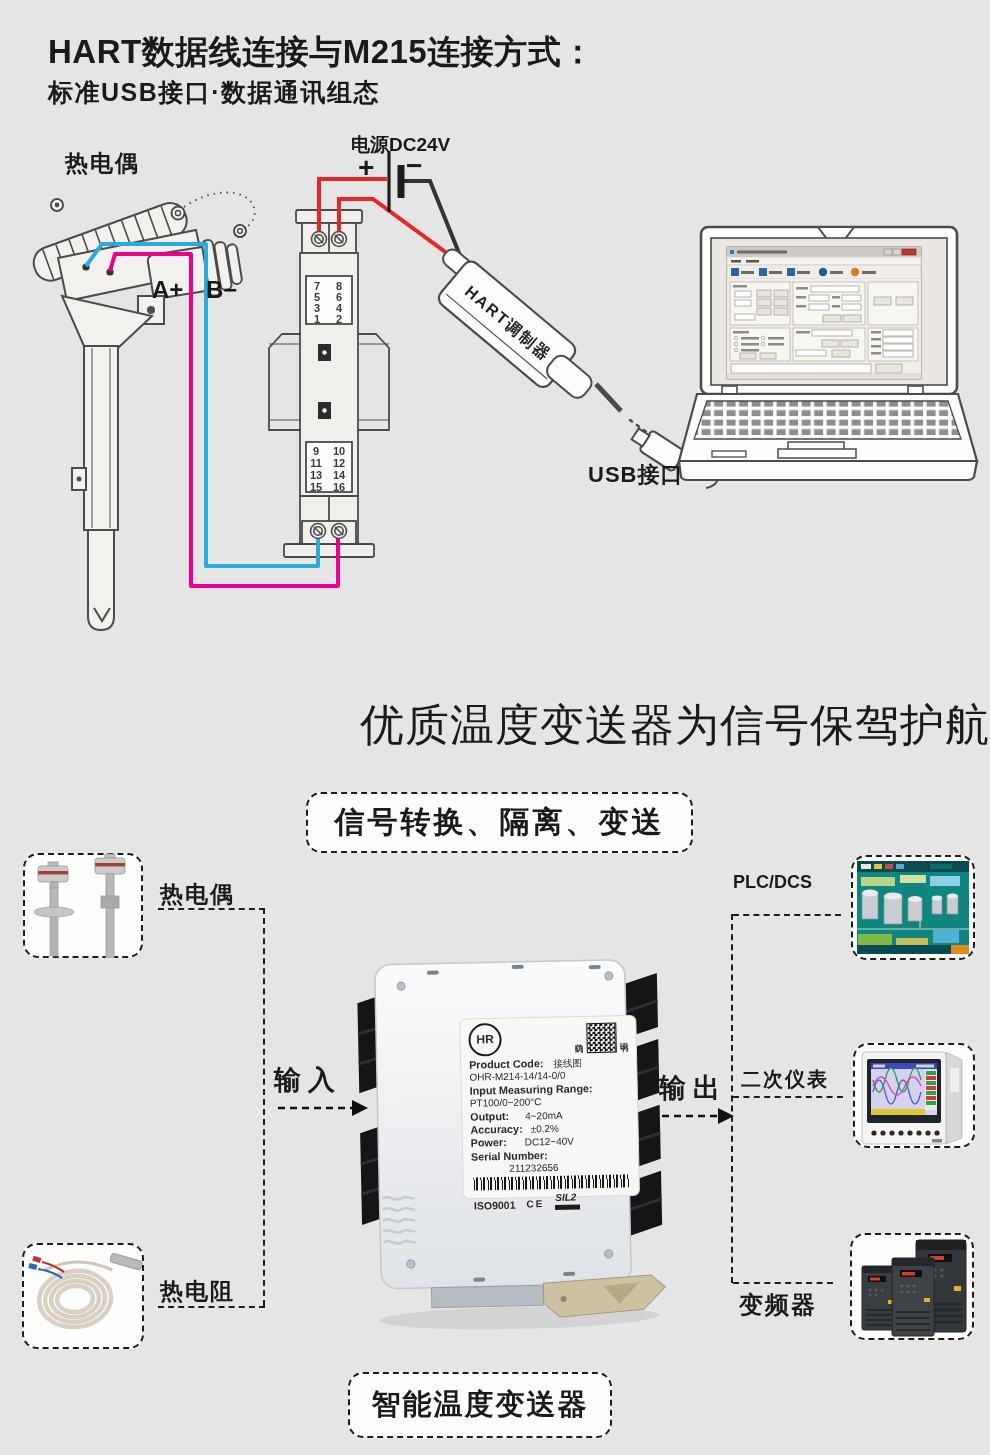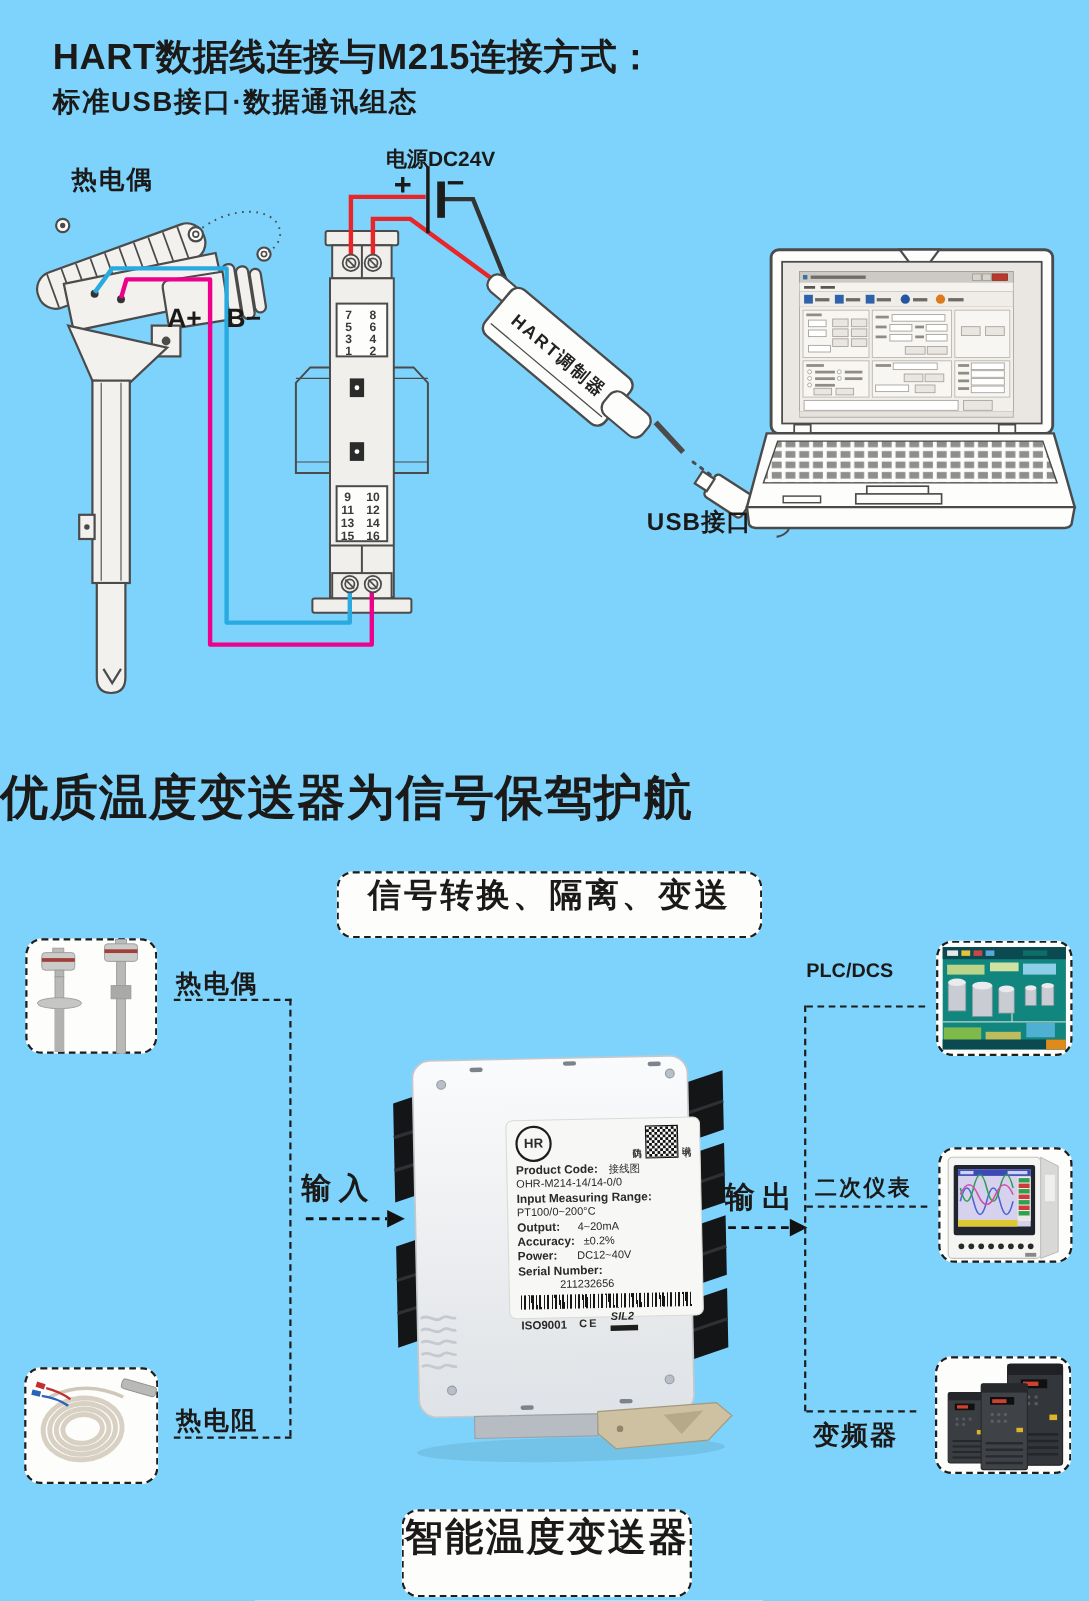--- a/index.html
+++ b/index.html
@@ -1,25 +1,25 @@
 <!DOCTYPE html>
 <html><head>
 <meta charset="utf-8">
 <style>
   html,body{margin:0;padding:0}
-  #page{position:relative;width:990px;height:1455px;background:#7dd3fc;font-family:"Liberation Sans",sans-serif;color:#1b1a19;overflow:hidden}
+  #page{position:relative;width:990px;height:1455px;background:#e5e5e5;font-family:"Liberation Sans",sans-serif;color:#1b1a19;overflow:hidden}
   .abs{position:absolute}
   svg{display:block}
   svg text{font-family:"Liberation Sans",sans-serif}
   .hd1{font-size:33px;font-weight:800;letter-spacing:.5px}
   .hd2{font-size:25px;font-weight:600;letter-spacing:1.5px}
   .dlab{font-weight:700;color:#1b1a19}
-  .slogan{left:0;width:100%;text-align:left;font-size:44px;font-weight:700;letter-spacing:1px}
+  .slogan{left:0;width:100%;text-align:right;font-size:44px;font-weight:400;letter-spacing:1px}
   .dashbox{background:#fdfdfc;border:2px dashed #1d1d1b;border-radius:15px;box-sizing:border-box}
-  .cbox{display:flex;justify-content:center;font-weight:800}
+  .cbox{display:flex;align-items:center;justify-content:center;font-weight:800}
   .dash-h{height:0;border-top:2px dashed #1d1d1b}
   .dash-v{width:0;border-left:2px dashed #1d1d1b}
   .sideL{font-weight:800;letter-spacing:2px}
   .io{font-size:27px;font-weight:800;letter-spacing:7px}
   .plate{box-sizing:border-box;padding:4px 8px 3px 8px;font-size:10px;line-height:12.4px;color:#2a2a28;transform:rotate(-1.2deg)}
   .plate b{font-weight:700;font-size:10.8px}
   .lab-top{display:flex;align-items:center;height:33px;margin-bottom:2px}
   .logo{width:29px;height:29px;border:2.2px solid #1d1d1b;border-radius:50%;display:flex;align-items:center;justify-content:center;font-weight:800;font-size:12px}
   .vtext{writing-mode:vertical-rl;font-size:8.5px;line-height:9px;letter-spacing:1px;color:#333}
   .qr{width:30px;height:30px;margin:0 3px;background:repeating-conic-gradient(#111 0% 25%,#fafafa 0% 50%) 0 0/5px 5px;border:1.5px solid #111;box-sizing:border-box}
@@ -561,17 +561,17 @@
       </g>
     <g stroke="#282a2e" stroke-width="2.2">
         <line x1="896" y1="1312" x2="930" y2="1312"></line>
         <line x1="896" y1="1318" x2="930" y2="1318"></line>
         <line x1="896" y1="1324" x2="930" y2="1324"></line>
         <line x1="896" y1="1330" x2="930" y2="1330"></line>
       </g>
     <rect x="924" y="1298" width="6" height="4" fill="#e0b428"></rect>
   </svg>
 
-  <div class="abs dashbox cbox" style="left:365px;top:1372px;width:264px;height:80px;font-size:35px;letter-spacing:2px">
+  <div class="abs dashbox cbox" style="left:348px;top:1372px;width:264px;height:66px;font-size:29px;letter-spacing:2px">
     <span>智能温度变送器</span>
   </div>
 
 </div>
 
 </body></html>

